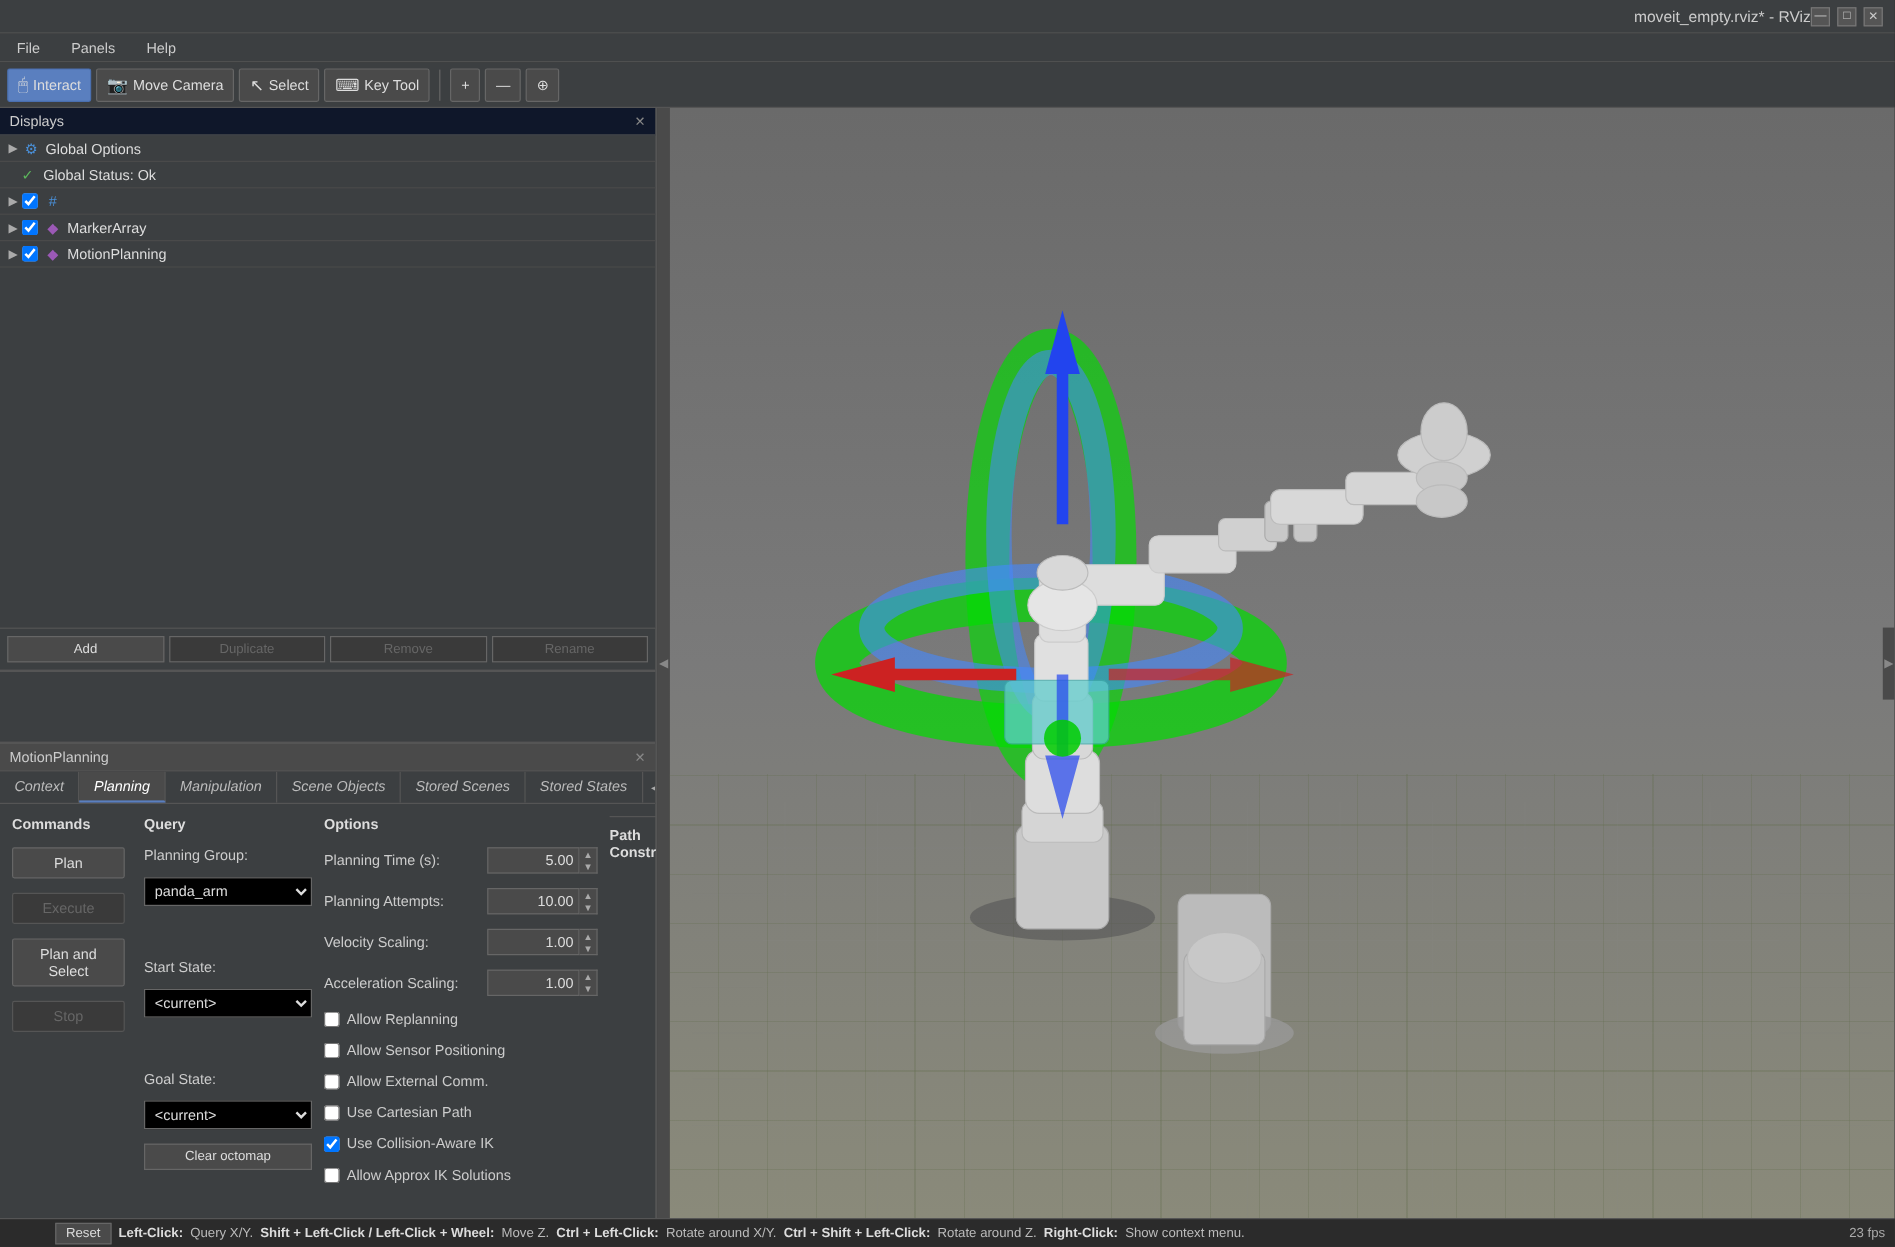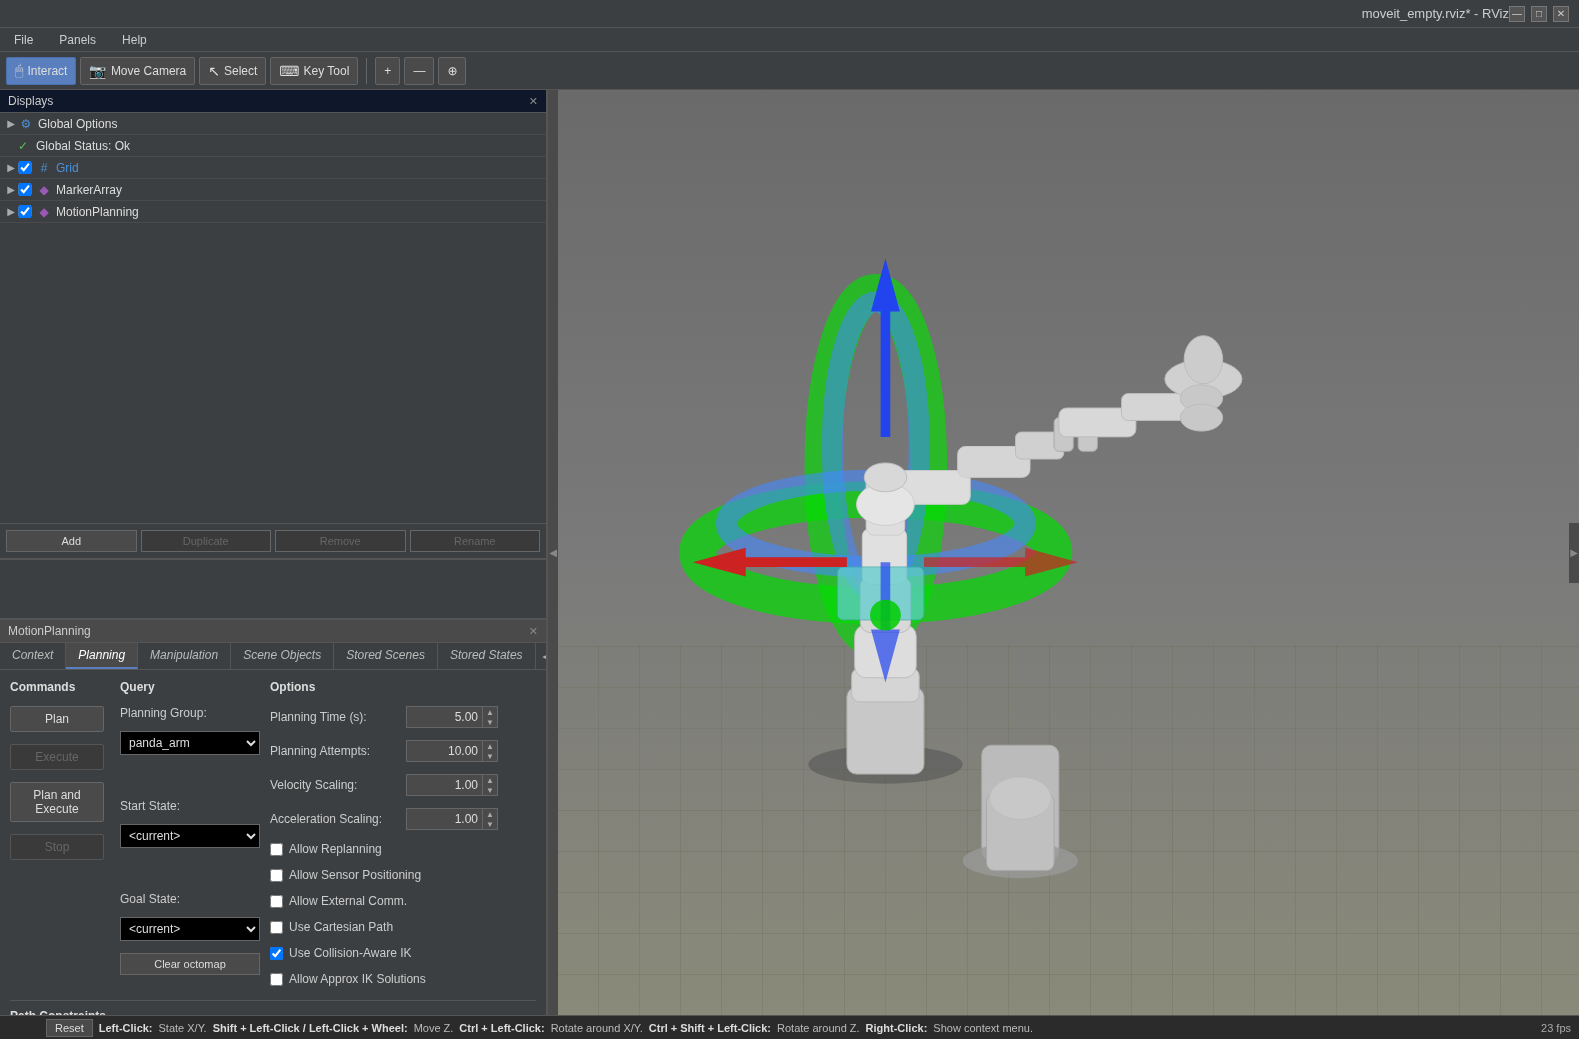--- a/index.html
+++ b/index.html
@@ -243,21 +243,21 @@
       display: flex;
       align-items: center;
     }
 
     
     #planning-content {
       flex: 1;
       overflow-y: auto;
       padding: 10px;
       display: flex;
-      flex-direction: column;
+      flex-direction: row;
       gap: 10px;
     }
     #planning-columns {
       display: flex;
       gap: 10px;
     }
     .planning-col {
       display: flex;
       flex-direction: column;
       gap: 8px;
@@ -527,21 +527,20 @@
         <div class="display-row">
           <span class="display-expand"></span>
           <span class="display-checkbox" style="color:#5cb85c">✓</span>
           <span class="display-label">Global Status: Ok</span>
         </div>
 
         <div class="display-row">
           <span class="display-expand">▶</span>
           <input type="checkbox" class="display-checkbox" checked="" style="width: 14px; margin-right: 4px;">
           <span class="display-icon color-blue">#</span>
-          <span class="display-label color-blue">Grid</span>
         </div>
 
         <div class="display-row">
           <span class="display-expand">▶</span>
           <input type="checkbox" class="display-checkbox" checked="" style="width: 14px; margin-right: 4px;">
           <span class="display-icon color-purple">◆</span>
           <span class="display-label">MarkerArray</span>
         </div>
 
         <div class="display-row">
@@ -577,21 +576,21 @@
 
       </div>
 
       <div id="planning-content">
         <div id="planning-columns">
 
           <div class="planning-col col-commands">
             <div class="section-title">Commands</div>
             <button class="plan-btn">Plan</button>
             <button class="plan-btn disabled">Execute</button>
-            <button class="plan-btn">Plan and Execute</button>
+            <button class="plan-btn">Plan and Select</button>
             <button class="plan-btn disabled">Stop</button>
           </div>
 
           <div class="planning-col col-query">
             <div class="section-title">Query</div>
             <span class="label-text">Planning Group:</span>
             <select class="dropdown-select">
               <option>panda_arm</option>
             </select>
             <br>
@@ -775,21 +774,21 @@
       </svg>
     </div>
 
     <div class="right-collapse-handle" style="position:absolute;right:0;top:50%;transform:translateY(-50%);height:60px;">▶</div>
   </div>
 </div>
 
 <div id="statusbar">
   <button style="padding:2px 8px;background:#4a4a4a;border:1px solid #666;color:#ddd;cursor:pointer;font-size:11px;margin-left:38px;">Reset</button>
   <span style="font-weight:bold;color:#ddd;">Left-Click:</span>
-  <span>State X/Y.</span>
+  <span>Query X/Y.</span>
   <span style="font-weight:bold;color:#ddd;">Shift + Left-Click / Left-Click + Wheel:</span>
   <span>Move Z.</span>
   <span style="font-weight:bold;color:#ddd;">Ctrl + Left-Click:</span>
   <span>Rotate around X/Y.</span>
   <span style="font-weight:bold;color:#ddd;">Ctrl + Shift + Left-Click:</span>
   <span>Rotate around Z.</span>
   <span style="font-weight:bold;color:#ddd;">Right-Click:</span>
   <span>Show context menu.</span>
   <span class="fps">23 fps</span>
 </div>

